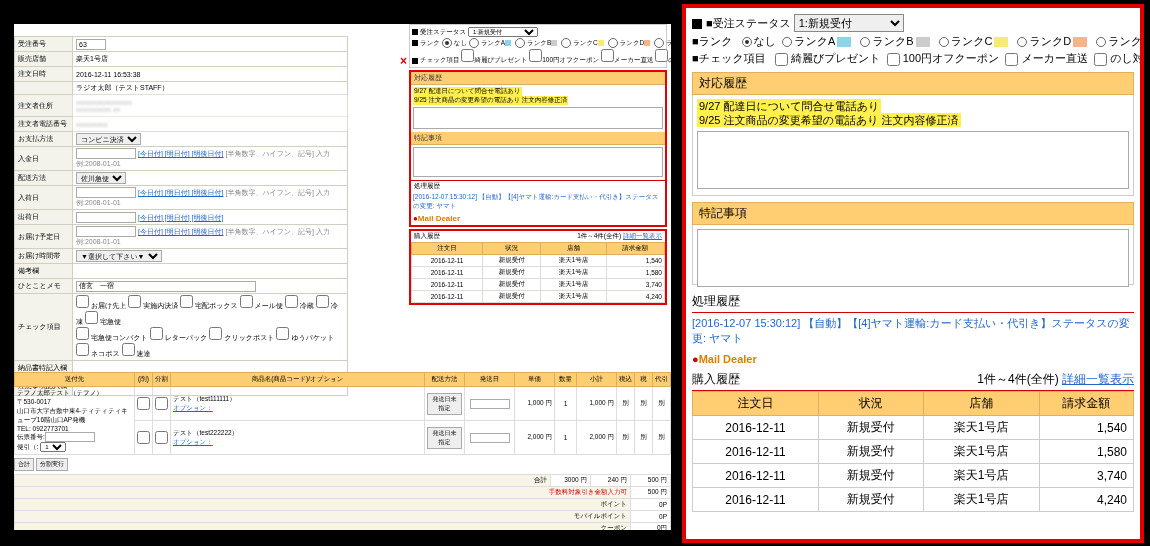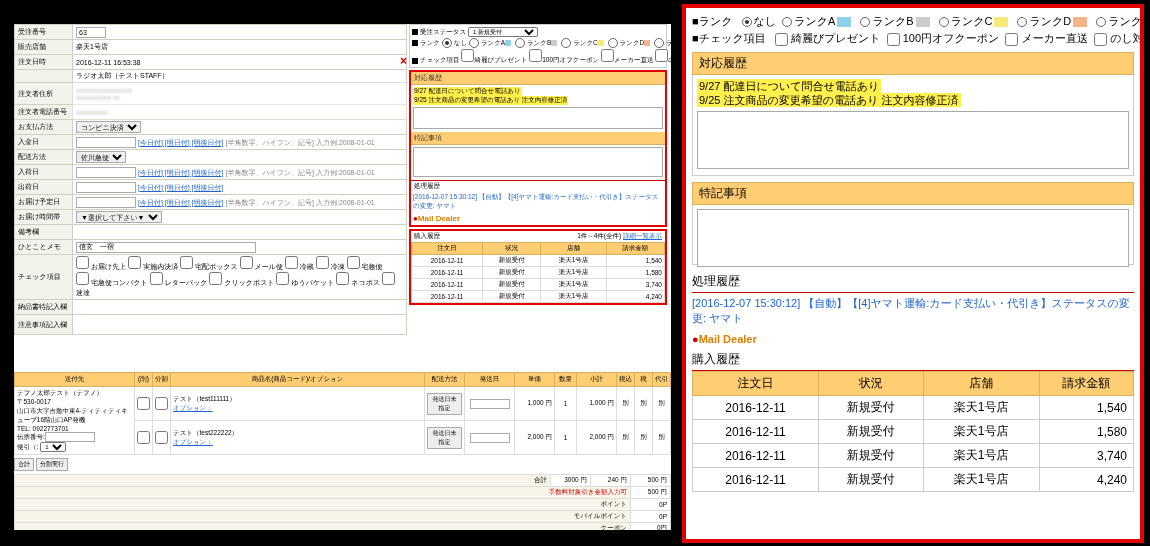--- a/index.html
+++ b/index.html
@@ -120,21 +120,21 @@
 .radio{display:inline-block;width:10px;height:10px;border:1px solid #666;border-radius:50%;vertical-align:middle;margin-right:2px;position:relative;}
 .radio.on:after{content:"";position:absolute;left:2px;top:2px;width:4px;height:4px;background:#333;border-radius:50%;}
 </style>
 </head>
 <body>
 
 <div class="left-panel">
 
   <span class="del-x">×</span>
 
-  <div style="width:393px;">
+  <div style="width:334px;margin-top:12px;">
     <div class="form-table">
       <div class="form-row">
           <div class="form-label">受注番号</div>
         <div class="form-value"><input type="text" style="width: 30px;" value="63"></div>
         </div>
       <div class="form-row">
           <div class="form-label">販売店舗</div>
         <div class="form-value">楽天1号店</div>
         </div>
       <div class="form-row">
@@ -365,20 +365,24 @@
             <td class="lbl" colspan="10">クーポン</td>
             <td>0円</td>
           </tr>
     </tbody>
       </table>
   </div>
 </div>
 
 <div class="right-panel">
   <div class="rp-row">
+    <span class="bsq"></span>■<span>受注ステータス</span>
+    <select class="rp-select"><option>1:新規受付</option></select>
+  </div>
+  <div class="rp-row">
     ■<span>ランク</span>&nbsp;&nbsp;
     <span class="radio on"></span><span>なし</span>
     &nbsp;<span class="radio"></span><span>ランクA</span><span class="rank-sw rA"></span>
     <span class="radio"></span><span>ランクB</span><span class="rank-sw rB"></span>
     <span class="radio"></span><span>ランクC</span><span class="rank-sw rC"></span>
     <span class="radio"></span><span>ランクD</span><span class="rank-sw rD"></span>
     <span class="radio"></span><span>ランクE</span>
   </div>
   <div class="rp-row">
     ■<span>チェック項目</span>&nbsp;&nbsp;
@@ -404,20 +408,21 @@
   </div>
 
   <div class="rp-divider-title">処理履歴</div>
   <div class="rp-link" style="font-size:11px;padding:3px 0">[2016-12-07 15:30:12] 【自動】【[4]ヤマト運輸:カード支払い・代引き】ステータスの変更: ヤマト</div>
 
   <div class="rp-mail" style="margin-top:4px"><b class="r">●</b><b class="o">Mail Dealer</b></div>
 
 
   <div class="rp-hist-head">
     <span>購入履歴</span>
+    <span><span>1件～4件(全件)</span> <span class="rp-link" style="text-decoration:underline;cursor:pointer">詳細一覧表示</span></span>
   </div>
   <table class="rp-table">
     <tbody>
         <tr>
       <th>注文日</th>
       <th>状況</th>
       <th>店舗</th>
       <th>請求金額</th>
     </tr>
     </tbody>

